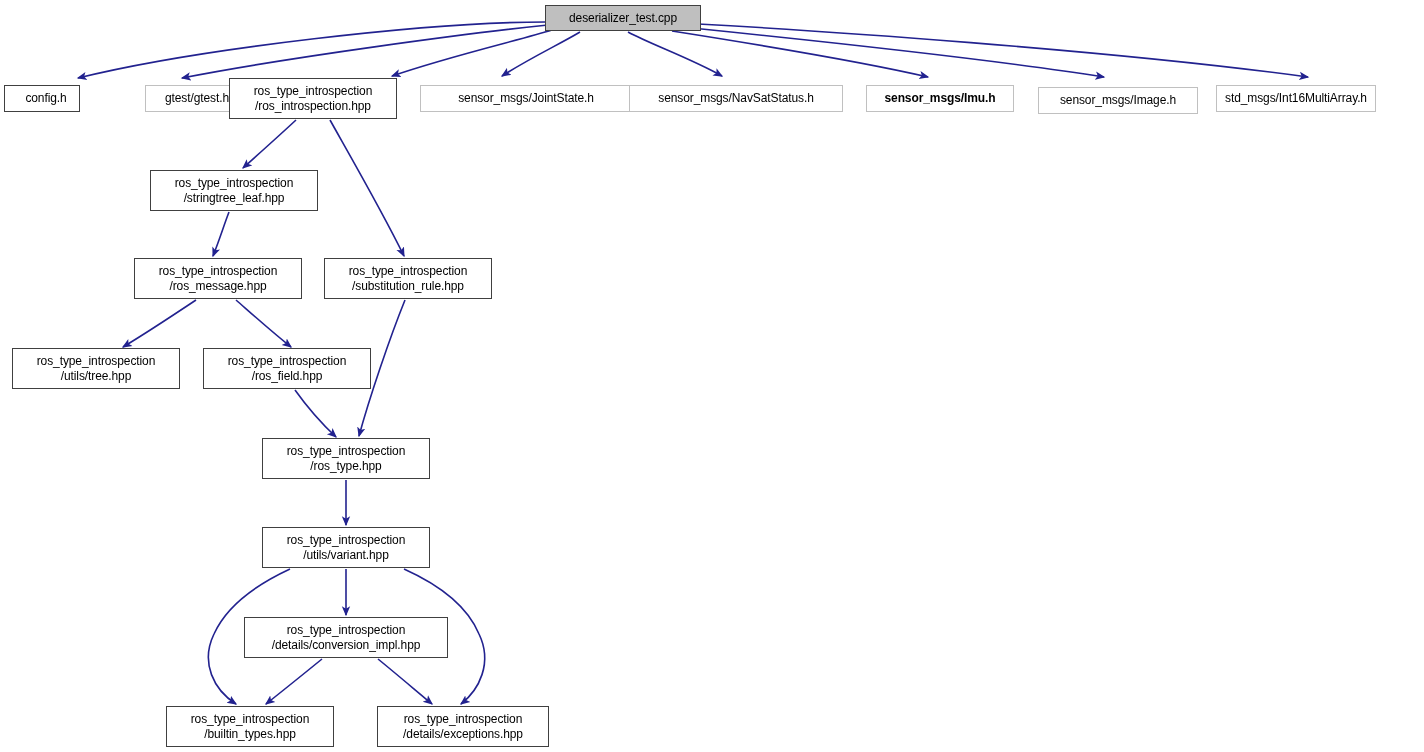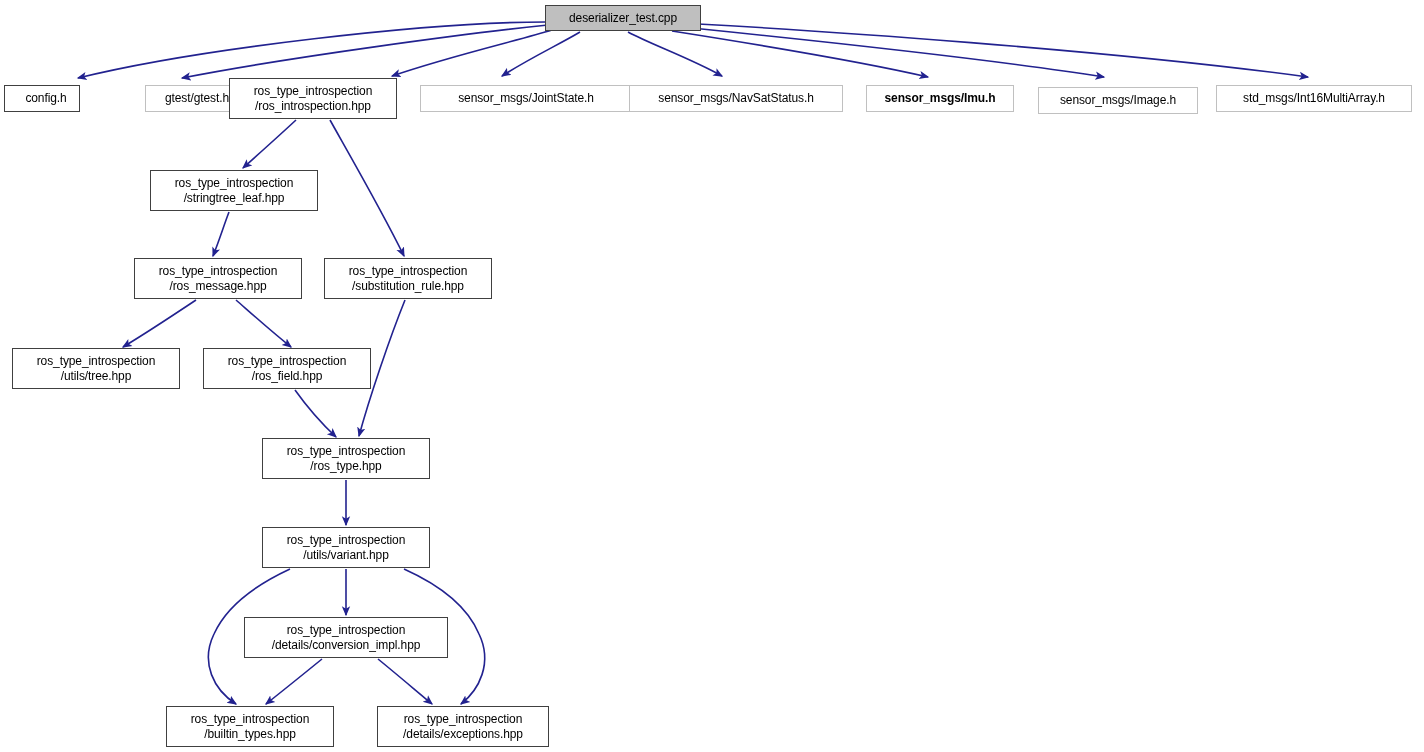--- a/index.html
+++ b/index.html
@@ -91,21 +91,21 @@
   <div id="node-layer">
       <div class="graph-node root" style="left: 545px; top: 5px; width: 156px; height: 26px;"><span class="node-label">deserializer_test.cpp</span></div>
       <div class="graph-node dark" style="left: 4px; top: 85px; width: 76px; height: 27px; padding-left: 8px;"><span class="node-label">config.h</span></div>
       <div class="graph-node" style="left: 101px; top: 85px; width: 104px; height: 27px; margin-left: 44px;"><span class="node-label">gtest/gtest.h</span></div>
       <div class="graph-node dark" style="left: 229px; top: 78px; width: 168px; height: 41px;"><span class="node-label">ros_type_introspection
 /ros_introspection.hpp</span></div>
       <div class="graph-node" style="left: 420px; top: 85px; width: 212px; height: 27px;"><span class="node-label">sensor_msgs/JointState.h</span></div>
       <div class="graph-node" style="left: 629px; top: 85px; width: 214px; height: 27px; text-align: center;"><span class="node-label">sensor_msgs/NavSatStatus.h</span></div>
       <div class="graph-node" style="left: 866px; top: 85px; width: 148px; height: 27px; font-weight: bold;"><span class="node-label">sensor_msgs/Imu.h</span></div>
       <div class="graph-node" style="left: 1038px; top: 87px; width: 160px; height: 27px;"><span class="node-label">sensor_msgs/Image.h</span></div>
-      <div class="graph-node" style="left: 1216px; top: 85px; width: 196px; height: 27px;"><span class="node-label">std_msgs/Int16MultiArray.h</span></div>
+      <div class="graph-node" style="left: 1216px; top: 85px; width: 160px; height: 27px;"><span class="node-label">std_msgs/Int16MultiArray.h</span></div>
       <div class="graph-node dark" style="left: 150px; top: 170px; width: 168px; height: 41px;"><span class="node-label">ros_type_introspection
 /stringtree_leaf.hpp</span></div>
       <div class="graph-node dark" style="left: 134px; top: 258px; width: 168px; height: 41px;"><span class="node-label">ros_type_introspection
 /ros_message.hpp</span></div>
       <div class="graph-node dark" style="left: 324px; top: 258px; width: 168px; height: 41px;"><span class="node-label">ros_type_introspection
 /substitution_rule.hpp</span></div>
       <div class="graph-node dark" style="left: 12px; top: 348px; width: 168px; height: 41px;"><span class="node-label">ros_type_introspection
 /utils/tree.hpp</span></div>
       <div class="graph-node dark" style="left: 203px; top: 348px; width: 168px; height: 41px;"><span class="node-label">ros_type_introspection
 /ros_field.hpp</span></div>

